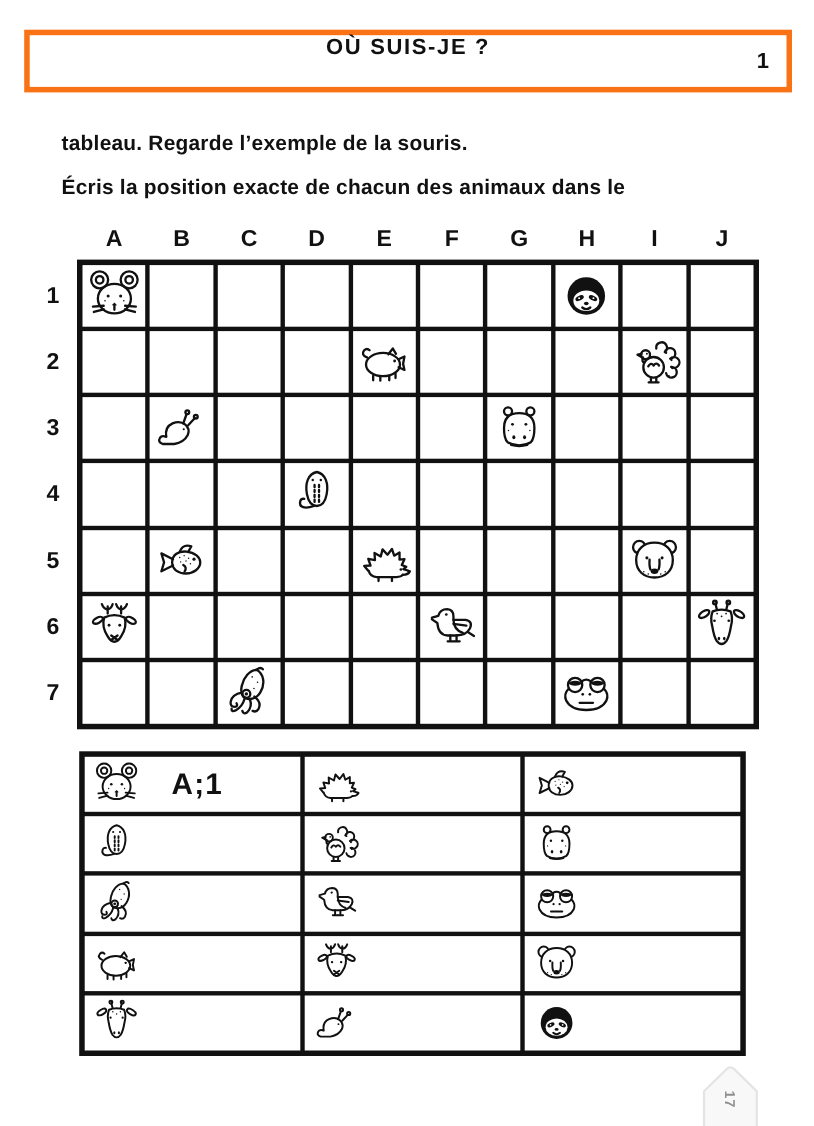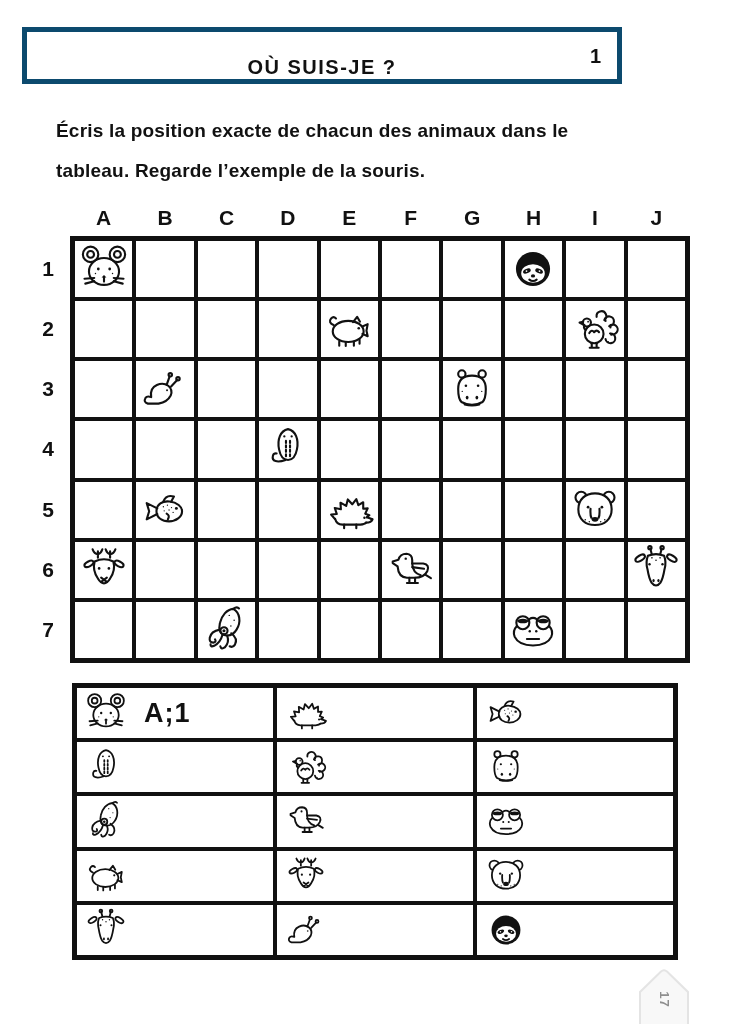--- a/index.html
+++ b/index.html
@@ -1,23 +1,23 @@
 <!DOCTYPE html>
 <html><head>
 <meta charset="utf-8">
 <style>
   html, body { margin: 0; padding: 0; background: #fff; }
   #page {
     position: relative; width: 740px; height: 1024px; background: #ffffff;
     font-family: "Liberation Sans", sans-serif; color: #111; overflow: hidden;
   }
   #header-box {
-    position: absolute; left: 22px; top: 27px; width: 600px; height: 57px;
-    border: 5px solid #0c4a6e; box-sizing: border-box;
-    display: flex; align-items: flex-end; justify-content: center;
+    position: absolute; left: 22px; top: 27px; width: 698px; height: 57px;
+    border: 5px solid #f97316; box-sizing: border-box;
+    display: flex; align-items: flex-start; justify-content: center;
   }
   #title { font-size: 20px; font-weight: bold; letter-spacing: 1.5px; }
   #page-number { position: absolute; right: 16px; top: 50%; transform: translateY(-50%); font-size: 20px; font-weight: bold; }
   #instructions {
     position: absolute; left: 56px; top: 111px; width: 636px;
     font-size: 19px; font-weight: bold; line-height: 40px; letter-spacing: .2px;
   }
   #col-headers {
     position: absolute; left: 70px; top: 198px; width: 620px; height: 32px;
     display: grid; grid-template-columns: repeat(10, 1fr); gap: 4px; padding: 0 5px; box-sizing: border-box;
@@ -32,42 +32,42 @@
     position: absolute; left: 70px; top: 236px; width: 620px; height: 427px;
     background: #111; display: grid; grid-template-columns: repeat(10, 1fr);
     grid-template-rows: repeat(7, 1fr); gap: 4px; padding: 5px; box-sizing: border-box;
   }
   .grid-cell { background: #fff; display: flex; align-items: center; justify-content: center; overflow: hidden; }
   #answer-table {
     position: absolute; left: 72px; top: 683px; width: 606px; height: 277px;
     background: #111; display: grid; grid-template-columns: repeat(3, 1fr);
     grid-template-rows: repeat(5, 1fr); gap: 4px; padding: 5px; box-sizing: border-box;
   }
-  .answer-cell { background: #fff; display: flex; align-items: center; padding-left: 7px; gap: 16px; overflow: hidden; }
+  .answer-cell { background: #fff; display: flex; align-items: center; padding-left: 7px; gap: 28px; overflow: hidden; }
   .answer-value { font-size: 27px; font-weight: bold; letter-spacing: 1px; }
   #page-tab { position: absolute; left: 638px; top: 968px; width: 52px; height: 60px; }
   #page-tab-label {
     position: absolute; left: 0; top: 24px; width: 52px; text-align: center;
     transform: rotate(90deg); font-size: 13px; font-weight: bold; color: #8f8f8f; letter-spacing: 1px;
   }
   .icon { display: block; flex: 0 0 auto; }
 </style>
 </head>
 <body>
 
 <div id="page">
 
   <div id="header-box">
     <span id="title">OÙ SUIS-JE ?</span>
     <span id="page-number">1</span>
   </div>
 
   <div id="instructions">
+    <div>tableau. Regarde l’exemple de la souris.</div>
     <div>Écris la position exacte de chacun des animaux dans le</div>
-    <div>tableau. Regarde l’exemple de la souris.</div>
   </div>
 
   <div id="col-headers">
       <div class="col-header">A</div>
       <div class="col-header">B</div>
       <div class="col-header">C</div>
       <div class="col-header">D</div>
       <div class="col-header">E</div>
       <div class="col-header">F</div>
       <div class="col-header">G</div>

